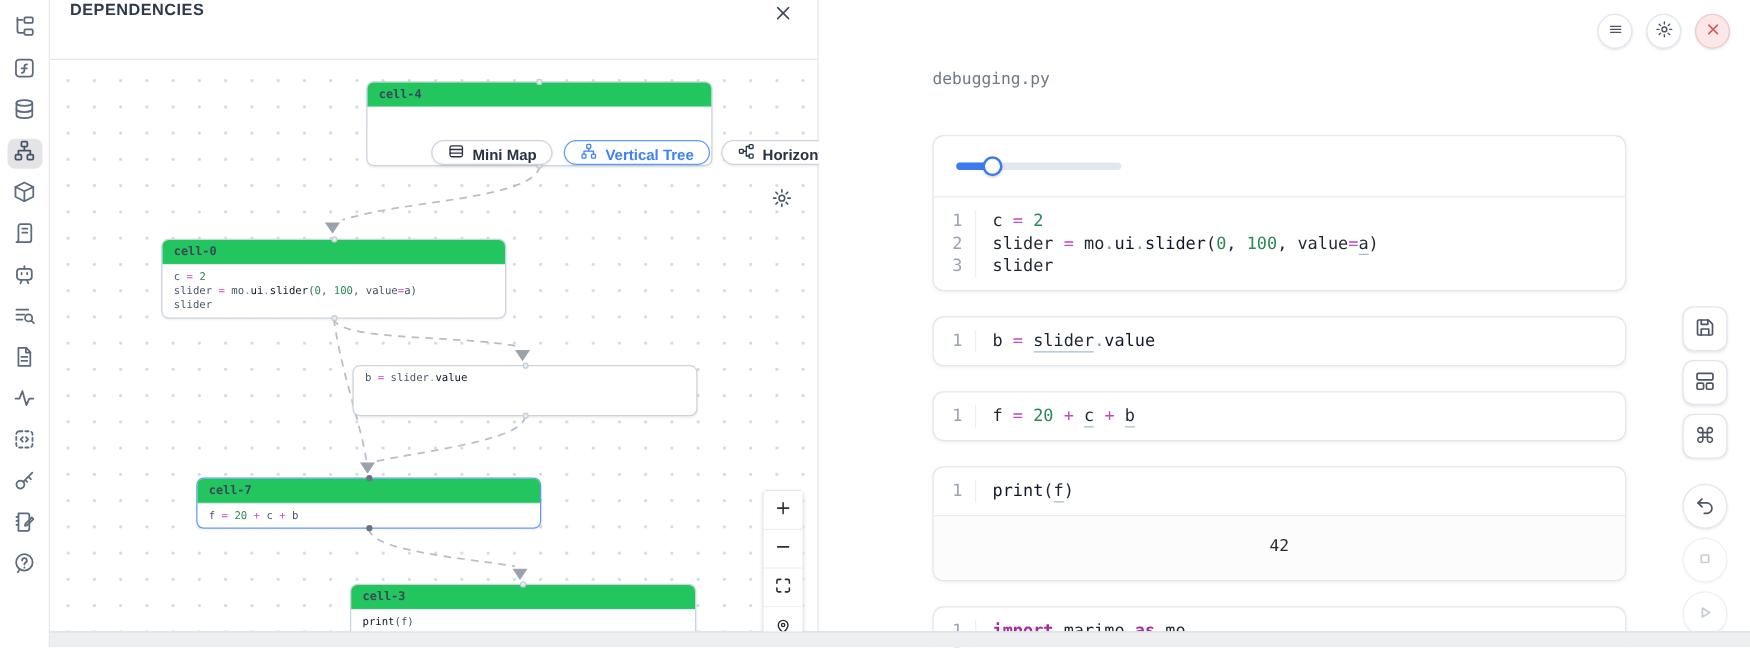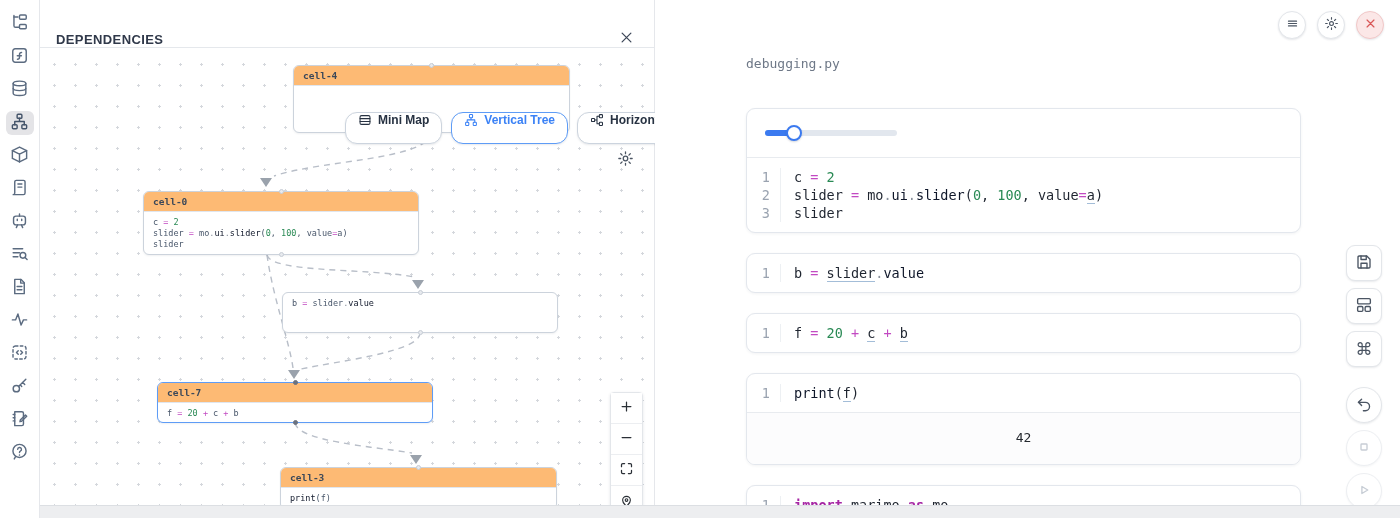--- a/index.html
+++ b/index.html
@@ -12,47 +12,47 @@
              border-right:1px solid #e5e7eb; display:flex; flex-direction:column; align-items:center;
              padding-top:12px; gap:9px; z-index:30; }
   .iconbar .ic { width:28px; height:24px; display:flex; align-items:center; justify-content:center;
                  border-radius:6px; color:#5b6b80; cursor:pointer; }
   .iconbar .ic svg { width:19px; height:19px; }
   .iconbar .ic.active { background:#e4e4e7; color:#44546a; }
 
   
   .dep-panel { position:absolute; left:40px; top:0; width:615px; height:505px; background:#fff;
                border-right:1px solid #e5e7eb; }
-  .dep-header { height:48px; border-bottom:1px solid #e5e8ec; display:flex; align-items:flex-end;
+  .dep-header { height:48px; border-bottom:1px solid #e5e8ec; display:flex; align-items:flex-start;
                 justify-content:space-between; padding:0 18px 0 16px; }
   .dep-title { font-size:13px; font-weight:bold; letter-spacing:.4px; color:#30394a; }
   .close-btn { background:none; border:none; color:#3d4758; cursor:pointer; width:20px; height:20px; display:flex; align-items:center; justify-content:center; }
   .close-btn svg { width:15px; height:15px; }
 
   .graph { position:absolute; left:0; top:48px; width:615px; height:457px; overflow:hidden;
            background-image:radial-gradient(circle, #d4d7dc 1px, transparent 1.3px);
            background-size:21px 21px; background-position:4px 6px; }
   .edges { position:absolute; left:0; top:0; z-index:1; }
 
   .gnode { position:absolute; background:#fff; border:1px solid #ccd3dc; border-radius:6px;
            box-shadow:0 1px 2px rgba(40,50,70,.07); z-index:2; overflow:visible; cursor:pointer; }
   .gnode.selected { border:1.5px solid #5e9cf6; }
-  .gnode-header { background:#fdba74; border-bottom:1px solid #e0e6ee; border-radius:5px 5px 0 0;
+  .gnode-header { background:#22c55e; border-bottom:1px solid #e0e6ee; border-radius:5px 5px 0 0;
                   padding:4px 9px; font-family:"DejaVu Sans Mono", monospace; font-size:9.5px;
                   font-weight:bold; color:#3b4859; height:20px; }
   .gnode-code { padding:5px 9px 4px; font-family:"DejaVu Sans Mono", monospace; font-size:8.5px;
                 line-height:11px; color:#49576b; white-space:pre; overflow:hidden; }
   .handle { position:absolute; left:50%; width:5px; height:5px; margin-left:-2.5px; border-radius:50%;
             background:#e7eaee; border:1px solid #c7cdd6; }
   .handle.top { top:-3px; } .handle.bottom { bottom:-3px; }
   .gnode.selected .handle { background:#6b7280; border-color:#6b7280; }
 
   .graph-toolbar { position:absolute; left:305px; top:64px; display:flex; gap:9px; z-index:10; }
-  .gt-btn { display:flex; align-items:flex-start; gap:6px; background:#fff; border:1px solid #ccd4de;
-            border-radius:12px; height:32px; padding:0 12px; font-size:12px; font-weight:bold;
+  .gt-btn { display:flex; align-items:flex-end; gap:6px; background:#fff; border:1px solid #ccd4de;
+            border-radius:12px; height:20px; padding:0 12px; font-size:12px; font-weight:bold;
             color:#273242; cursor:pointer; box-shadow:0 1px 2px rgba(40,50,70,.10); white-space:nowrap; }
   .gt-btn svg { width:14px; height:14px; color:#273242; }
   .gt-btn.active { border:1.5px solid #5e9cf6; color:#3b82f6; }
   .gt-btn.active svg { color:#3b82f6; }
 
   .graph-gear { position:absolute; left:616px; top:102px; margin-left:-39px; background:none; border:none;
                 color:#4b5563; cursor:pointer; z-index:10; }
   .graph-gear svg { width:17px; height:17px; }
 
   .zoom-controls { position:absolute; left:570px; top:344px; width:33px; background:#fff;
@@ -239,21 +239,21 @@
           <polygon points="248,322 260,322 254,331"></polygon>
           <polygon points="370,407 382,407 376,416"></polygon>
         </g>
       </svg>
       <div id="graph-nodes">
           <div class="gnode" style="left: 253px; top: 17px; width: 277px; height: 68px;">
             <div class="gnode-header">cell-4</div>
             <span class="handle top"></span>
             <span class="handle bottom"></span>
           </div>
-          <div class="gnode" style="left: 89px; top: 143px; width: 276px; height: 64px; margin-left: 14px;">
+          <div class="gnode" style="left: 89px; top: 143px; width: 276px; height: 64px;">
             <div class="gnode-header">cell-0</div>
             <div class="gnode-code"><div><span class="tk-t">c </span><span class="tk-o">=</span><span class="tk-t"> </span><span class="tk-n">2</span></div><div><span class="tk-t">slider </span><span class="tk-o">=</span><span class="tk-t"> mo</span><span class="tk-d">.</span><span class="tk-f">ui</span><span class="tk-d">.</span><span class="tk-f">slider</span><span class="tk-t">(</span><span class="tk-n">0</span><span class="tk-t">, </span><span class="tk-n">100</span><span class="tk-t">, value</span><span class="tk-o">=</span><span class="tk-t">a)</span></div><div><span class="tk-t">slider</span></div></div>
             <span class="handle top"></span>
             <span class="handle bottom"></span>
           </div>
           <div class="gnode" style="left: 242px; top: 244px; width: 276px; height: 41px;">
             <div class="gnode-code"><div><span class="tk-t">b </span><span class="tk-o">=</span><span class="tk-t"> slider</span><span class="tk-d">.</span><span class="tk-f">value</span></div></div>
             <span class="handle top"></span>
             <span class="handle bottom"></span>
           </div>

